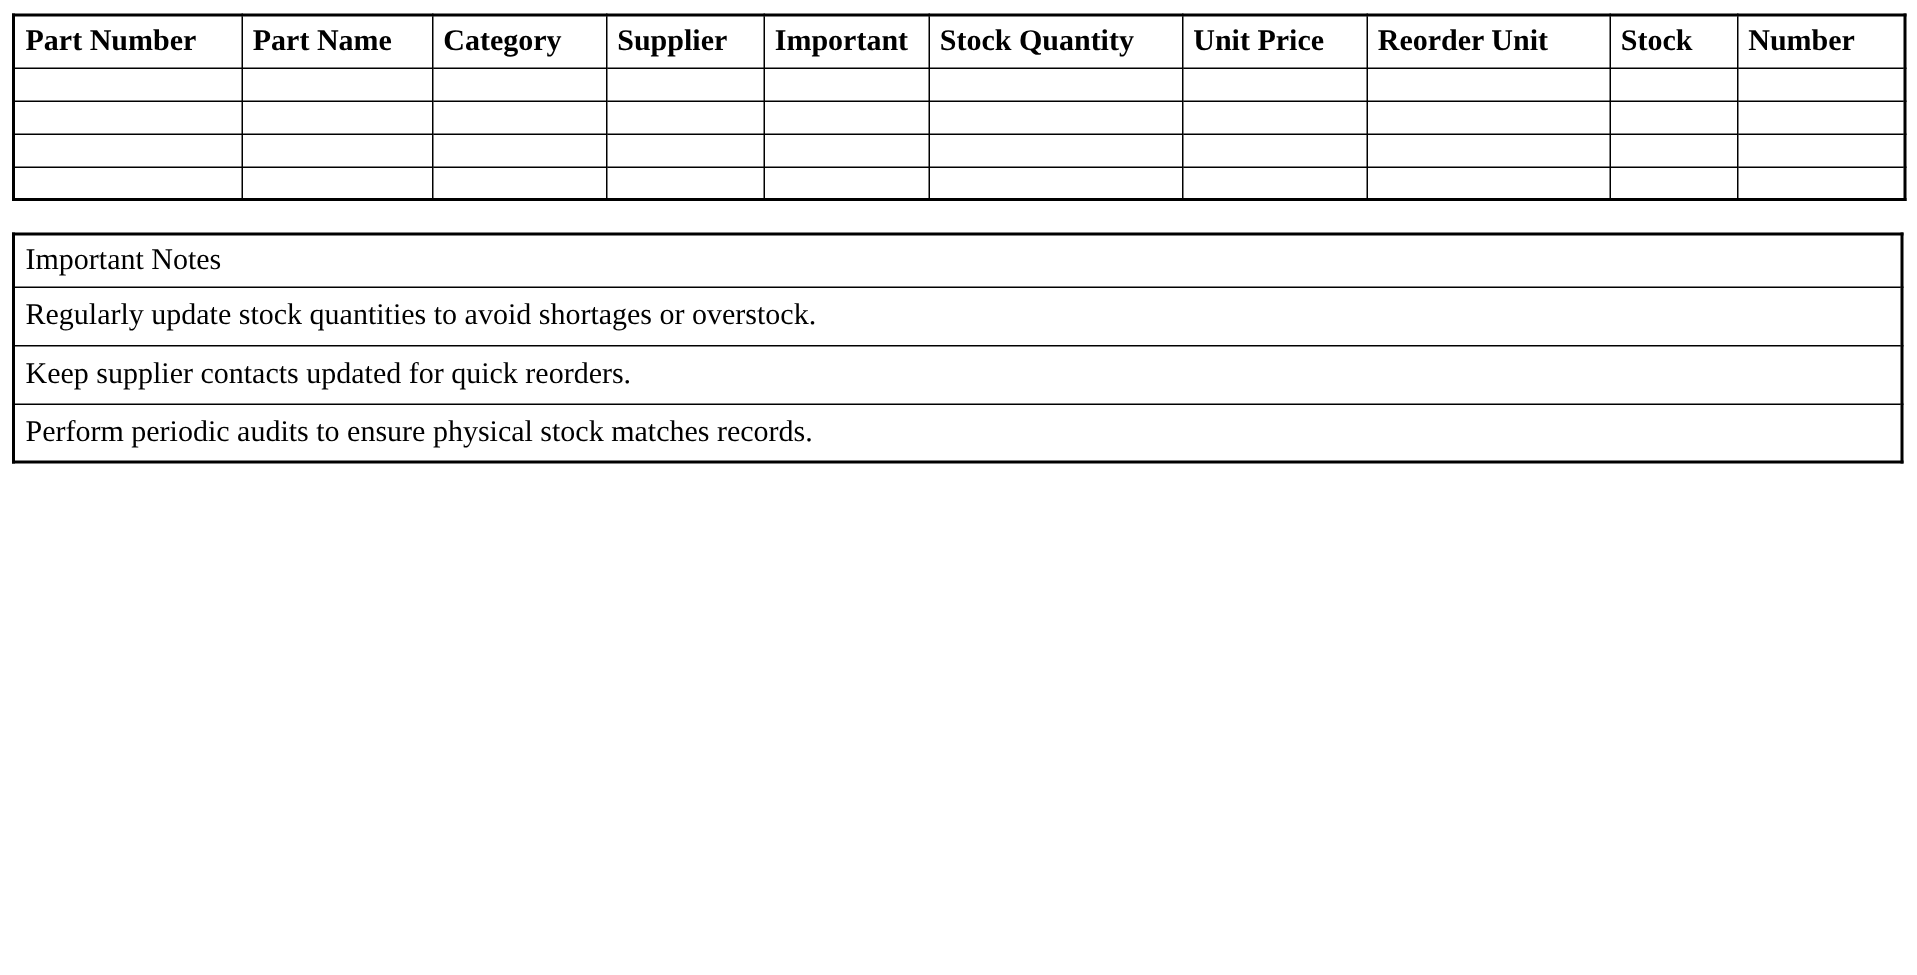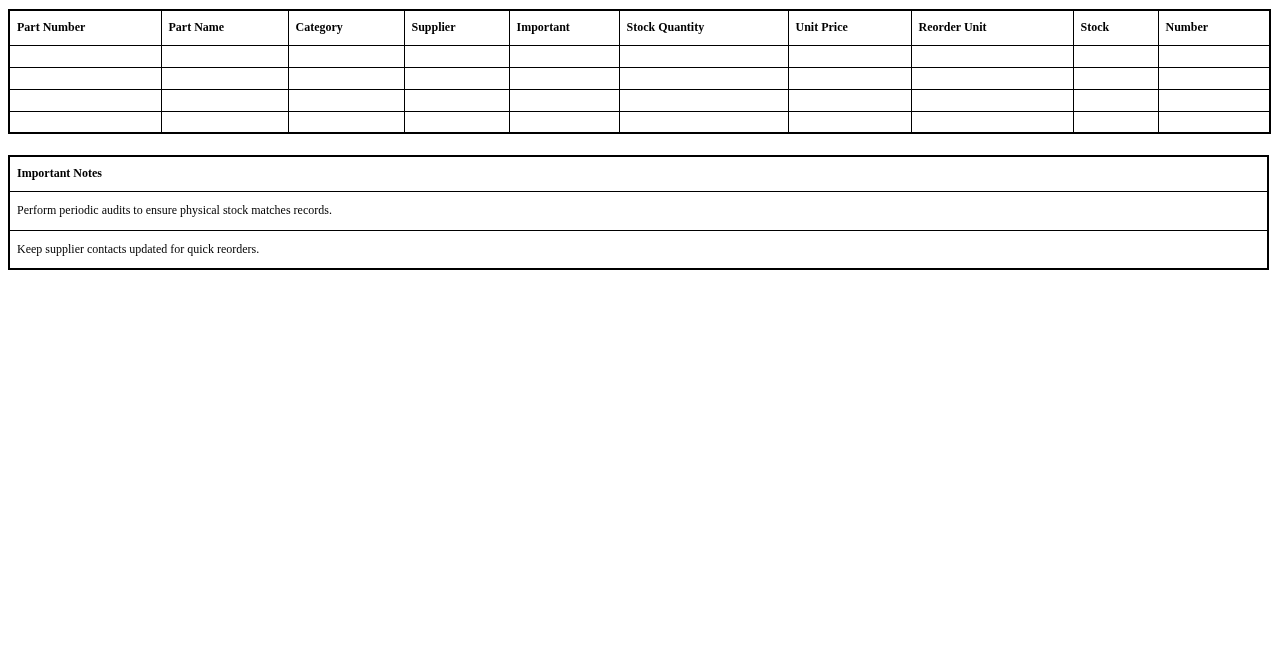--- a/index.html
+++ b/index.html
@@ -18,35 +18,35 @@
   }
   table {
     border-collapse: collapse;
     table-layout: fixed;
     width: 1261px;
     border: 2px solid #000000;
   }
   th, td {
     border: 1px solid #000000;
     padding: 0 7px;
-    font-size: 12px;
+    font-size: 20px;
     text-align: left;
     vertical-align: middle;
     overflow: hidden;
     white-space: nowrap;
     box-sizing: border-box;
   }
   .inv-table thead tr { height: 35px; }
   .inv-table thead th { font-weight: bold; }
   .inv-table tbody tr { height: 22px; }
   .inv-table tbody td { font-size: 16px; }
 
   .notes-table { margin-top: 21px; }
   .notes-table thead tr { height: 35px; }
-  .notes-table thead th { font-weight: bold; margin-left: 16px; }
+  .notes-table thead th { font-weight: normal; margin-left: 16px; }
   .notes-table tbody tr { height: 39px; }
 
   
   .col-part-number   { width: 152px; }
   .col-part-name     { width: 127px; }
   .col-category      { width: 116px; }
   .col-supplier      { width: 105px; }
   .col-location      { width: 110px; }
   .col-stock-qty     { width: 169px; }
   .col-unit-price    { width: 123px; }
@@ -137,19 +137,22 @@
 </table>
 
 <table class="notes-table">
   <thead>
     <tr>
       <th>Important Notes</th>
     </tr>
   </thead>
   <tbody>
     <tr>
-      <td>Perform periodic audits to ensure physical stock matches records.</td>
+      <td>Regularly update stock quantities to avoid shortages or overstock.</td>
     </tr>
     <tr>
       <td>Keep supplier contacts updated for quick reorders.</td>
+    </tr>
+    <tr>
+      <td>Perform periodic audits to ensure physical stock matches records.</td>
     </tr>
   </tbody>
 </table>
 
 </body></html>

